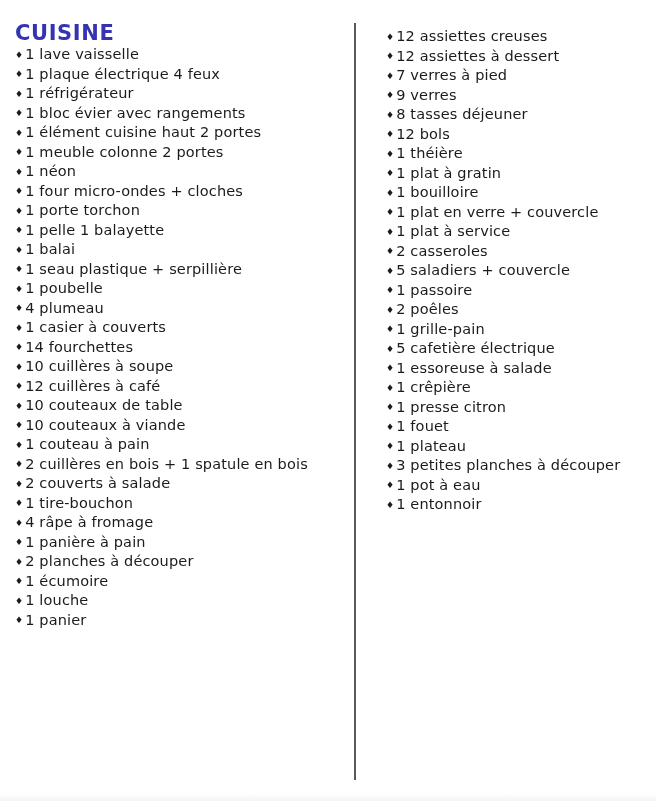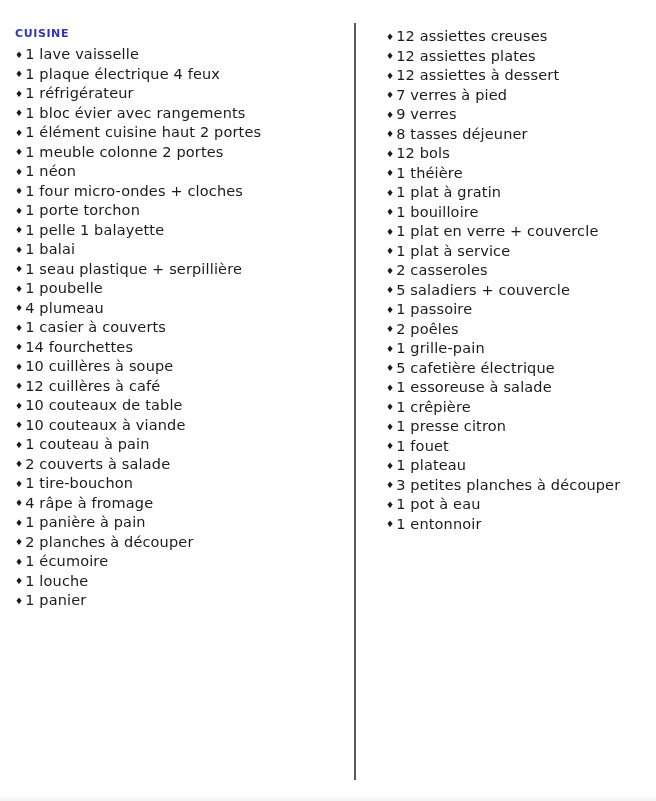--- a/index.html
+++ b/index.html
@@ -16,21 +16,21 @@
     font-family: "DejaVu Sans", "Liberation Sans", sans-serif;
     color: #1b1b1b;
   }
   .col {
     position: absolute;
     white-space: nowrap;
   }
   .col-left  { left: 15px; top: 22px; width: 335px; }
   .col-right { left: 386px; top: 27px; width: 266px; }
   .doc-title {
-    font-size: 11px;
+    font-size: 21px;
     font-weight: bold;
     letter-spacing: 0.6px;
     line-height: 23px;
     color: #3434b2;
   }
   ul.item-list {
     list-style: none;
     margin: 0;
     padding: 0;
   }
@@ -87,37 +87,37 @@
         <li><span class="bullet">♦</span><span>1 seau plastique + serpillière</span></li>
         <li><span class="bullet">♦</span><span>1 poubelle</span></li>
         <li><span class="bullet">♦</span><span>4 plumeau</span></li>
         <li><span class="bullet">♦</span><span>1 casier à couverts</span></li>
         <li><span class="bullet">♦</span><span>14 fourchettes</span></li>
         <li><span class="bullet">♦</span><span>10 cuillères à soupe</span></li>
         <li><span class="bullet">♦</span><span>12 cuillères à café</span></li>
         <li><span class="bullet">♦</span><span>10 couteaux de table</span></li>
         <li><span class="bullet">♦</span><span>10 couteaux à viande</span></li>
         <li><span class="bullet">♦</span><span>1 couteau à pain</span></li>
+        <li><span class="bullet">♦</span><span>2 cuillères en bois + 1 spatule en bois</span></li>
         <li><span class="bullet">♦</span><span>2 couverts à salade</span></li>
         <li><span class="bullet">♦</span><span>1 tire-bouchon</span></li>
         <li><span class="bullet">♦</span><span>4 râpe à fromage</span></li>
         <li><span class="bullet">♦</span><span>1 panière à pain</span></li>
         <li><span class="bullet">♦</span><span>2 planches à découper</span></li>
         <li><span class="bullet">♦</span><span>1 écumoire</span></li>
         <li><span class="bullet">♦</span><span>1 louche</span></li>
         <li><span class="bullet">♦</span><span>1 panier</span></li>
       </ul>
   </div>
 
   <div class="divider" style="background: rgb(89, 89, 92);"></div>
 
   <div class="col col-right">
     <ul class="item-list">
         <li><span class="bullet">♦</span><span>12 assiettes creuses</span></li>
-        <li><span class="bullet">♦</span><span>12 assiettes plates</span></li>
         <li><span class="bullet">♦</span><span>12 assiettes à dessert</span></li>
         <li><span class="bullet">♦</span><span>7 verres à pied</span></li>
         <li><span class="bullet">♦</span><span>9 verres</span></li>
         <li><span class="bullet">♦</span><span>8 tasses déjeuner</span></li>
         <li><span class="bullet">♦</span><span>12 bols</span></li>
         <li><span class="bullet">♦</span><span>1 théière</span></li>
         <li><span class="bullet">♦</span><span>1 plat à gratin</span></li>
         <li><span class="bullet">♦</span><span>1 bouilloire</span></li>
         <li><span class="bullet">♦</span><span>1 plat en verre + couvercle</span></li>
         <li><span class="bullet">♦</span><span>1 plat à service</span></li>

